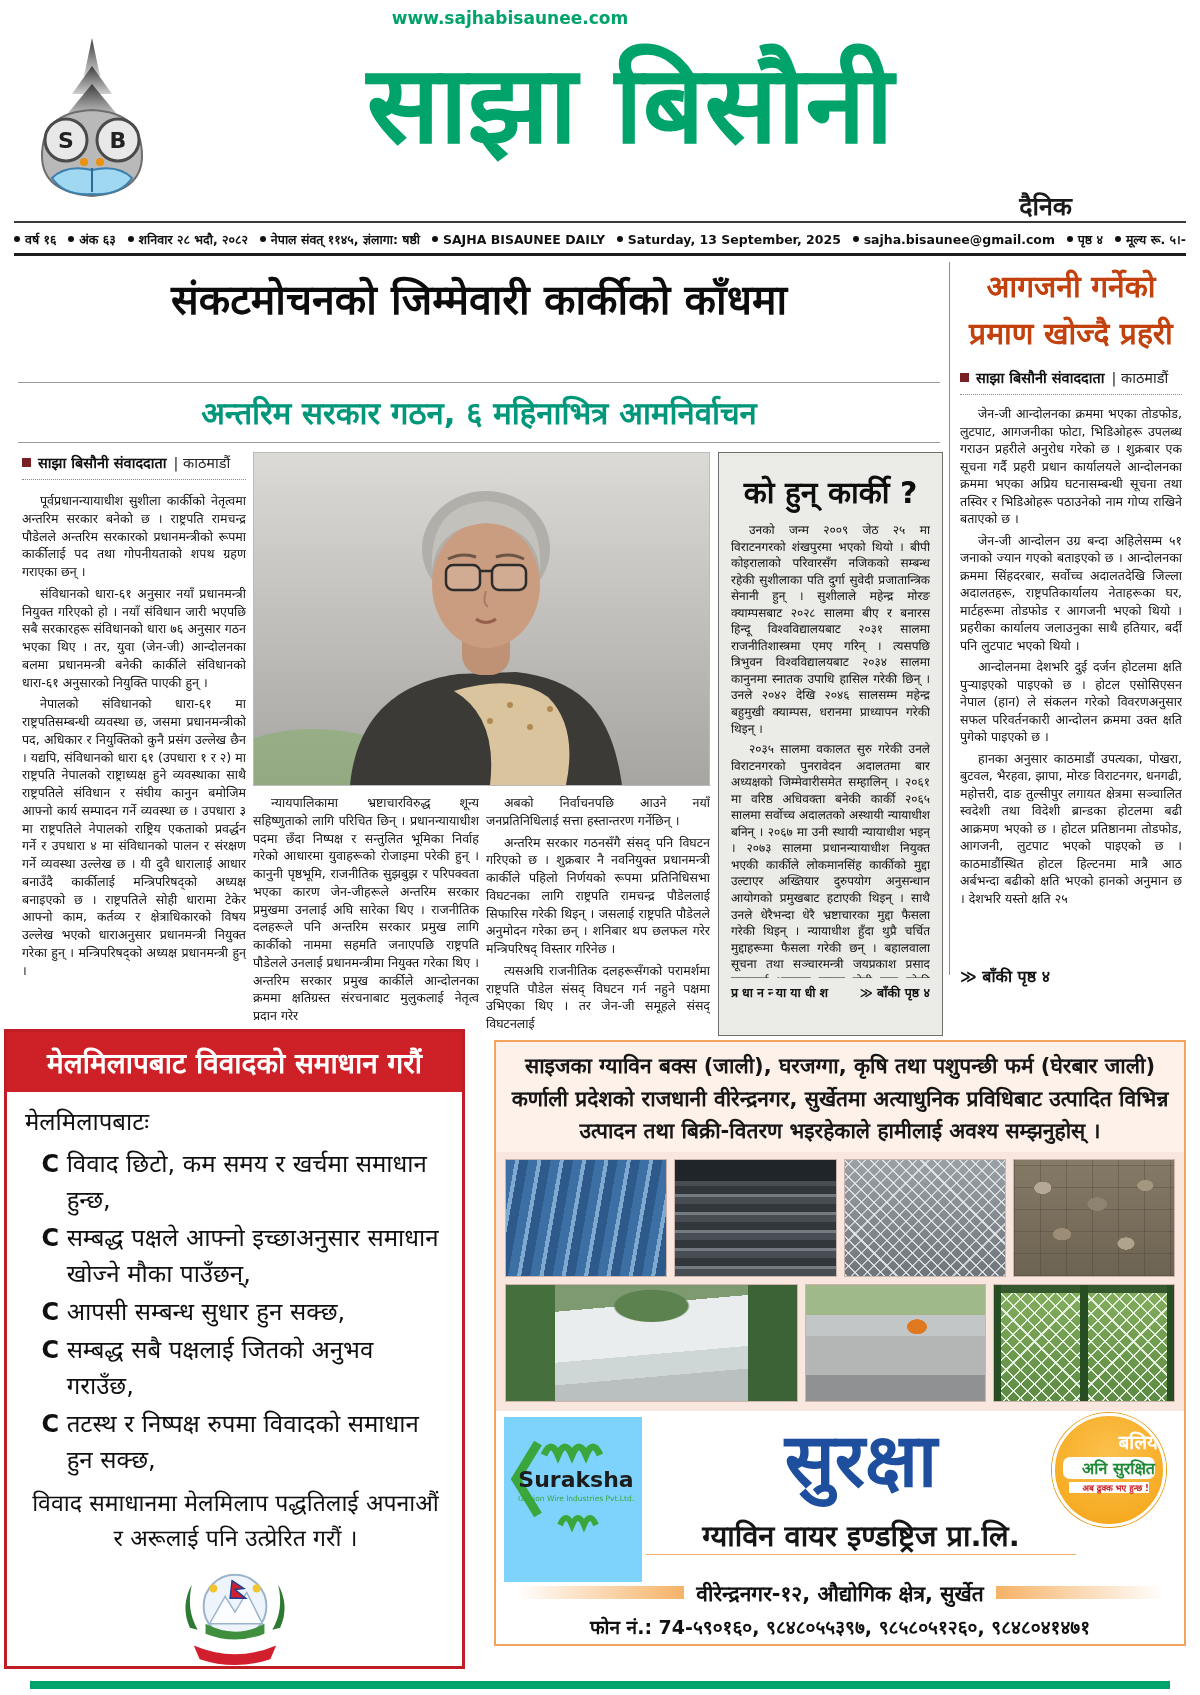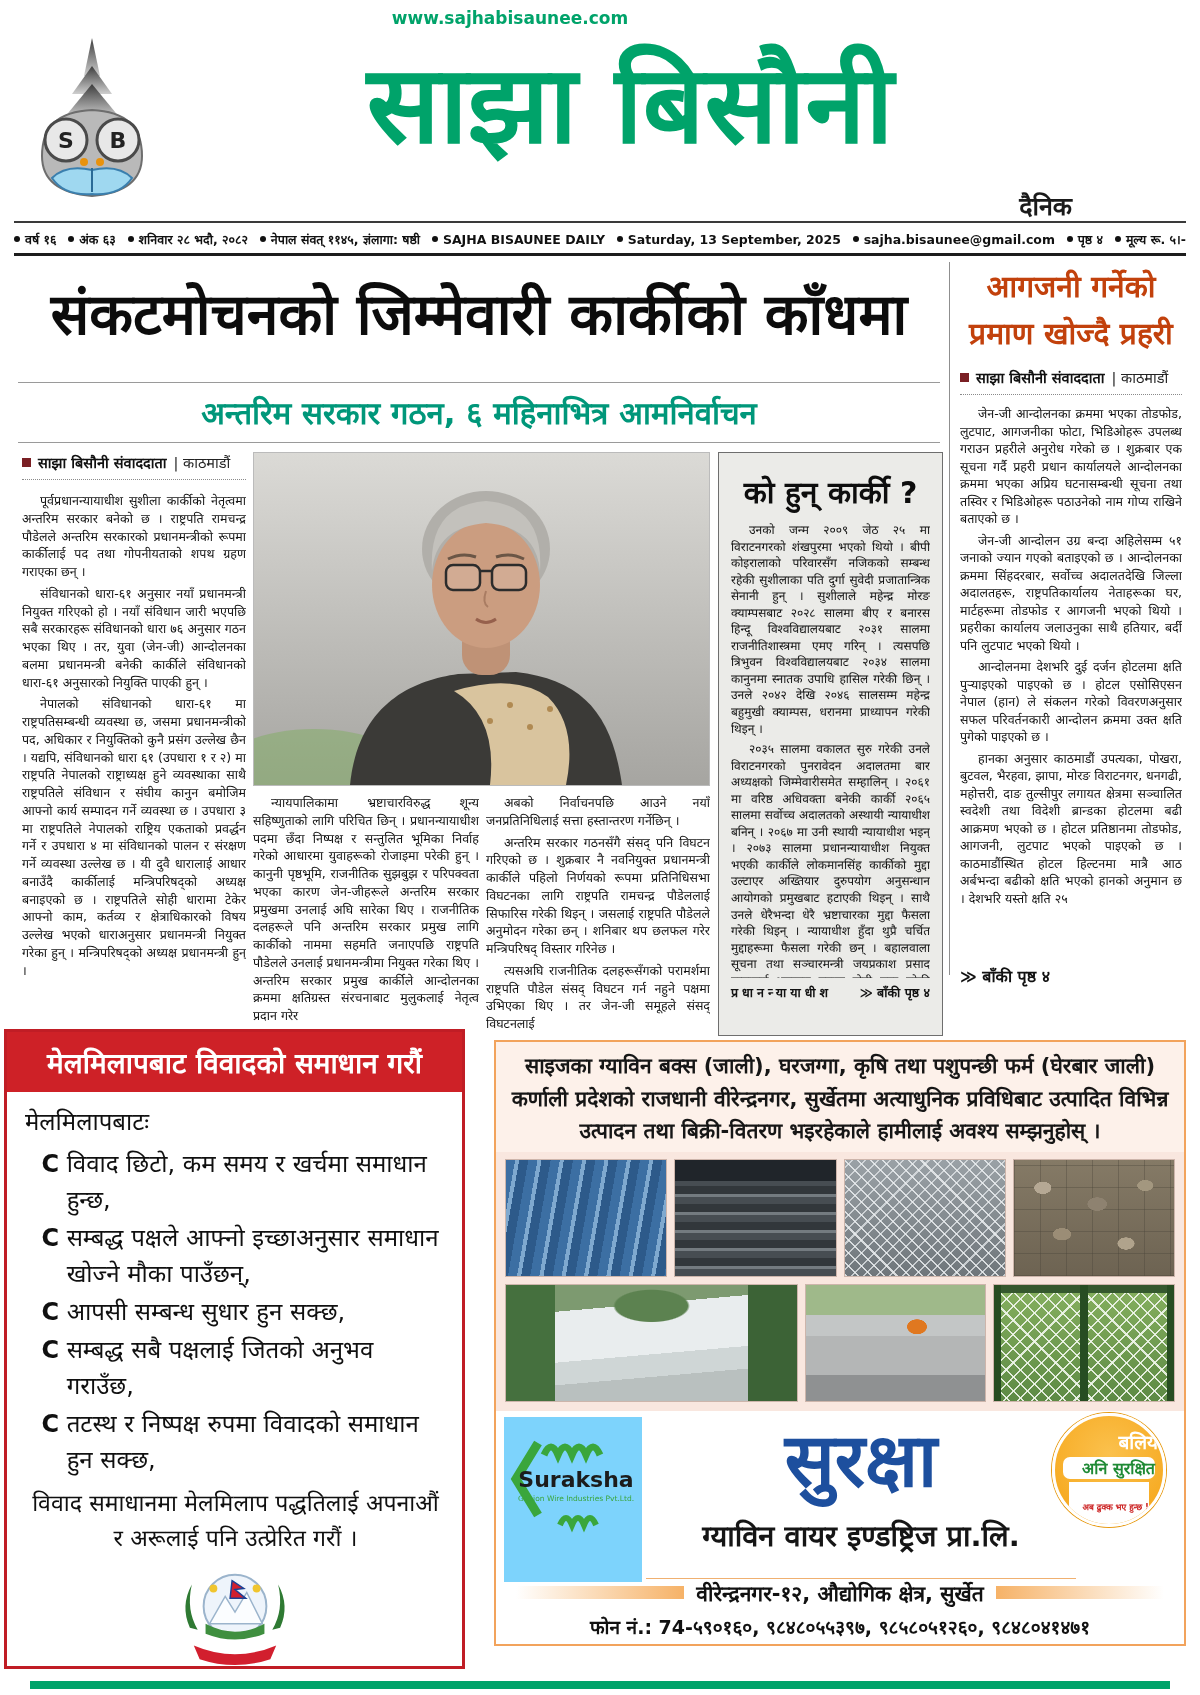--- a/index.html
+++ b/index.html
@@ -17,21 +17,21 @@
   
   .rule-a{position:absolute;left:14px;right:14px;top:221px;height:2px;background:#3a3a3a;}
   .infobar{position:absolute;left:14px;right:14px;top:226px;height:26px;display:flex;
            align-items:center;justify-content:space-between;font-size:12.5px;font-weight:700;color:#111;}
   .ib{display:flex;align-items:center;white-space:nowrap;}
   .dot{width:6px;height:6px;border-radius:50%;background:#111;margin-right:5px;display:inline-block;}
   .rule-b{position:absolute;left:14px;right:14px;top:253px;height:3px;background:#1d1d1d;}
 
   
   .headline{position:absolute;left:18px;top:266px;width:922px;text-align:center;
-            font-size:57px;font-weight:800;line-height:1.7;color:#0c0c0c;white-space:nowrap;}
+            font-size:41px;font-weight:800;line-height:1.7;color:#0c0c0c;white-space:nowrap;}
   .subhead{position:absolute;left:18px;top:382px;width:922px;text-align:center;
            font-size:31px;font-weight:700;color:#00977a;padding:8px 0 9px;
            border-top:1px solid #9a9a9a;border-bottom:1px solid #9a9a9a;box-sizing:border-box;}
   .byline{display:flex;align-items:baseline;gap:7px;font-size:14.5px;
           border-bottom:1px dotted #8a8a8a;padding-bottom:7px;}
   .byline .sq{width:9px;height:9px;background:#7a1f24;align-self:center;flex:0 0 auto;}
   .byline b{font-weight:800;}
   .byline .loc{font-weight:400;color:#222;}
   .lead-byline{position:absolute;left:22px;top:452px;width:224px;}
   .news-text{font-size:12.5px;line-height:1.42;text-align:justify;overflow:hidden;}
@@ -106,27 +106,27 @@
      linear-gradient(90deg,#274d22 0 4%,transparent 4% 48%,#274d22 48% 52%,transparent 52% 96%,#274d22 96%),
      linear-gradient(#35582e 0 7%,transparent 7%),
      repeating-linear-gradient(45deg,rgba(240,246,235,.9) 0 1.5px,transparent 1.5px 10px),
      repeating-linear-gradient(-45deg,rgba(240,246,235,.9) 0 1.5px,transparent 1.5px 10px),
      linear-gradient(#86b05f,#5d8a44);}
   .gab-brand{position:relative;padding:4px 14px 0;height:158px;}
   .sur-logo{position:absolute;left:8px;top:6px;width:138px;height:165px;background:#7dd3fc;}
   .sur-big{position:absolute;left:170px;top:-6px;width:390px;text-align:center;
            color:#1d4f9e;font-size:74px;font-weight:900;line-height:1.5;}
   .sur-sub{position:absolute;left:150px;top:104px;width:430px;text-align:center;
-           font-size:29px;font-weight:800;color:#151515;border-bottom:1px solid #f0b070;padding-bottom:24px;}
+           font-size:29px;font-weight:800;color:#151515;border-bottom:1px solid #f0b070;padding-bottom:0;}
   .badge{position:absolute;right:18px;top:2px;width:108px;height:108px;border-radius:50%;
          background:radial-gradient(circle at 50% 35%,#fbc14d,#f5a314);border:3px solid #fff;
          box-shadow:0 0 0 1px #e79a10;text-align:right;overflow:hidden;}
   .badge .b1{color:#fff;font-weight:800;font-size:19px;margin-top:13px;}
   .badge .b2{color:#1f8a35;font-weight:800;font-size:16px;background:#fff;margin:2px 8px;border-radius:7px;}
-  .badge .b3{color:#c22;font-weight:700;font-size:8.5px;background:#fff;margin:3px 14px 0;padding:19px 0;}
+  .badge .b3{color:#c22;font-weight:700;font-size:8.5px;background:#fff;margin:3px 14px 0;padding:0 0;}
   .gab-addr{display:flex;align-items:center;gap:12px;margin:6px 20px 0;}
   .gab-addr .bar{flex:1;height:13px;}
   .bar-l{background:linear-gradient(90deg,rgba(246,178,103,0),#f6b267);}
   .bar-r{background:linear-gradient(90deg,#f6b267,rgba(246,178,103,0));}
   .gab-addr .txt{font-size:21px;font-weight:700;white-space:nowrap;}
   .gab-phone{text-align:center;font-size:19px;font-weight:800;margin-top:7px;}
   .gab-mail{text-align:center;font-size:20px;font-weight:800;margin-top:5px;
             font-family:"Liberation Serif","DejaVu Serif",serif;}
 
   .green-bar{position:absolute;left:30px;top:1681px;width:1140px;height:8px;background:#00a36a;}

